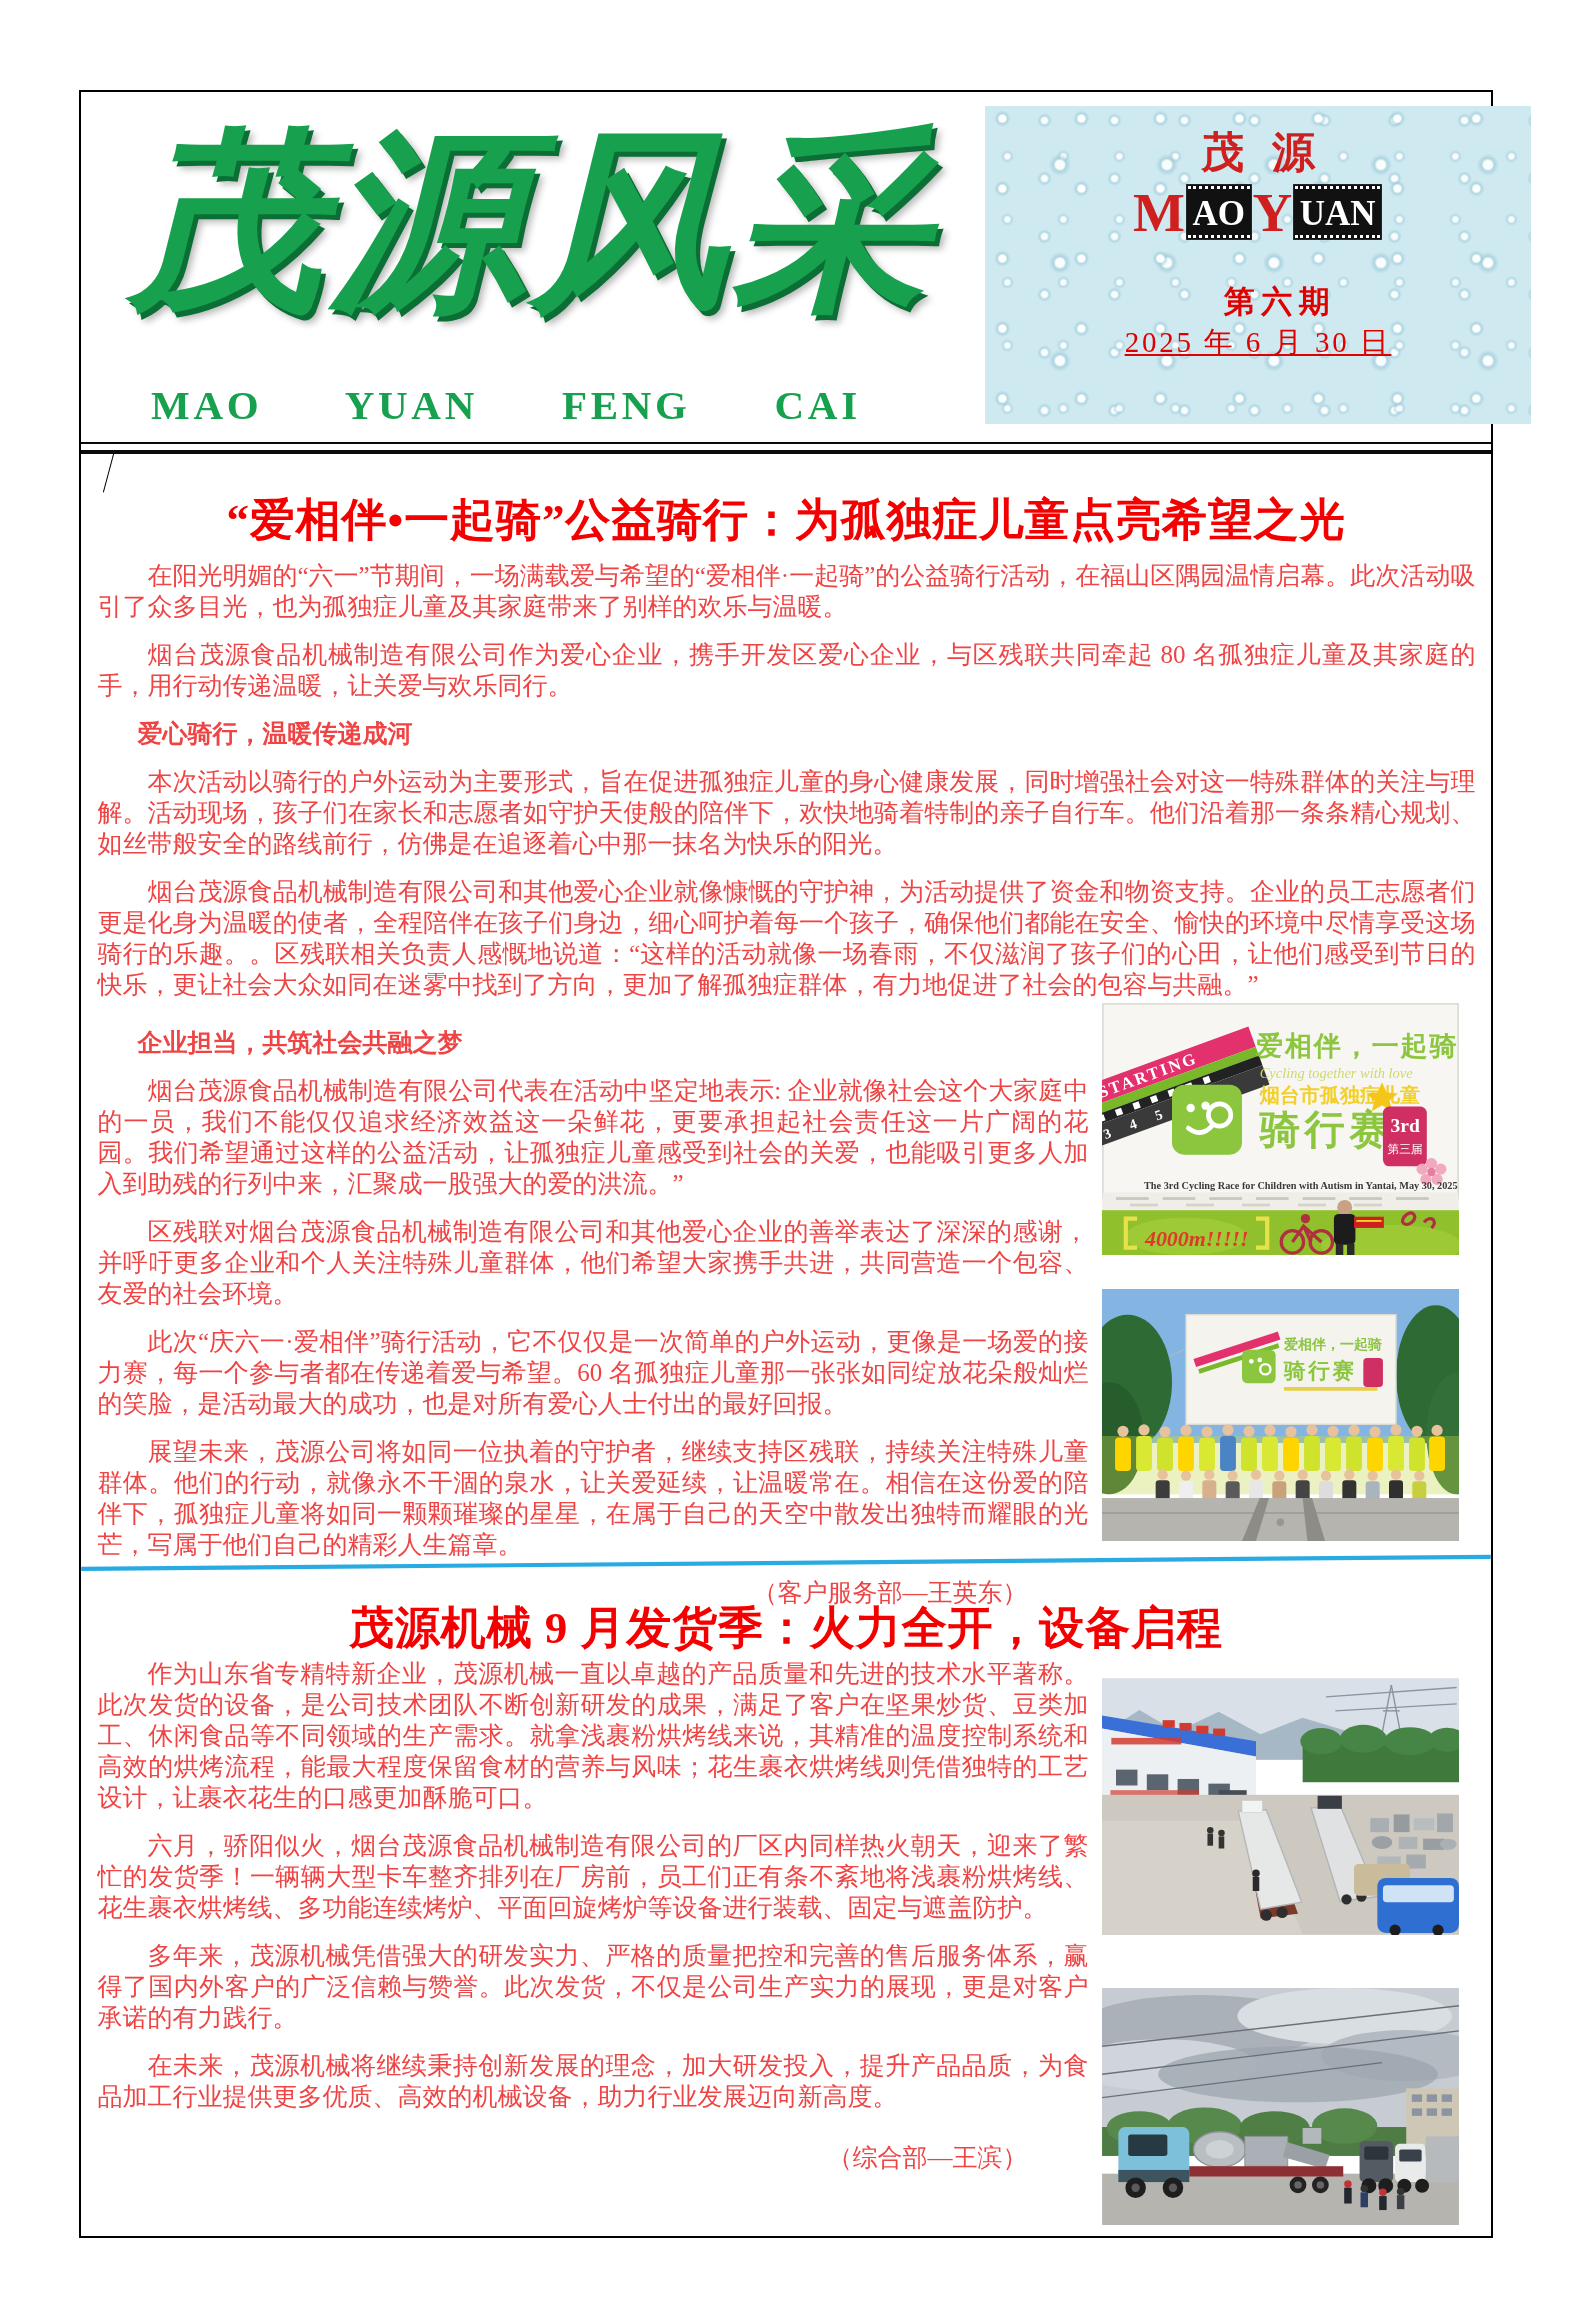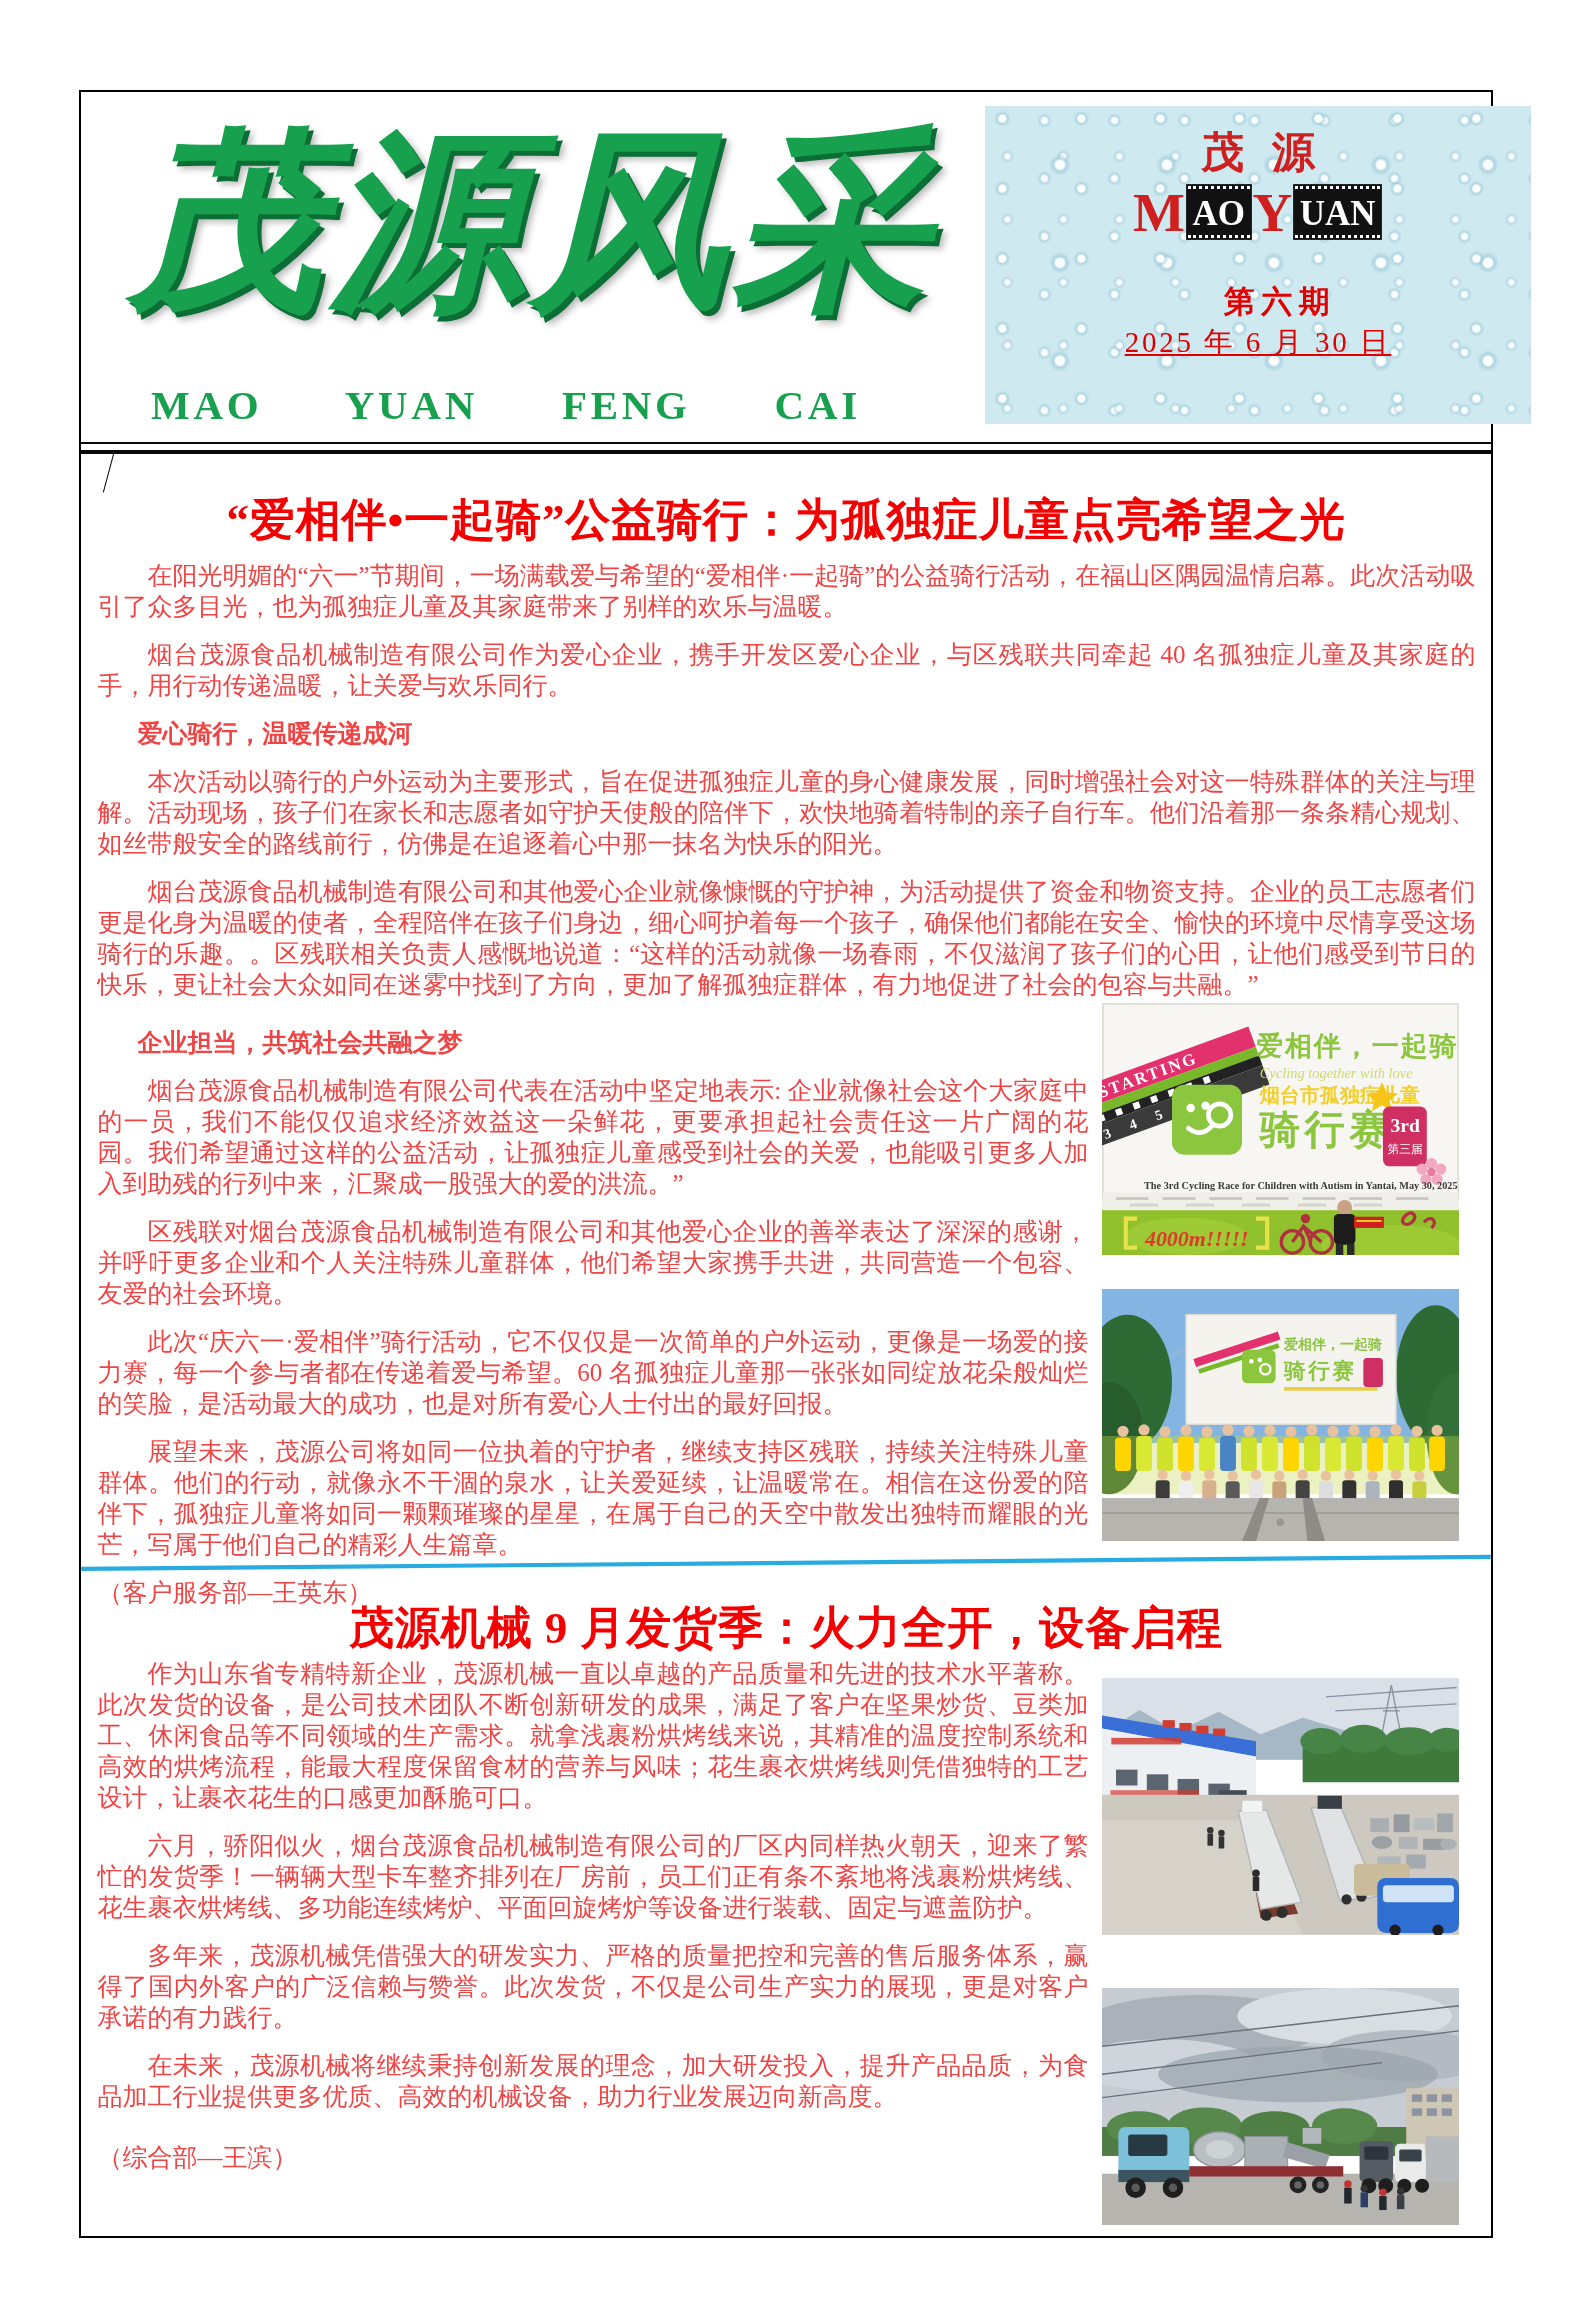--- a/index.html
+++ b/index.html
@@ -37,21 +37,21 @@
   .a-title{position:absolute;left:0;width:100%;text-align:center;font-weight:bold;color:#f50000;
     font-size:45px;letter-spacing:0.9px;white-space:nowrap;}
   .a1-title{top:398px;}
   .a2-title{top:1506px;}
   .body-txt{font-size:25px;line-height:31px;text-align:justify;color:#ef4444;}
   .a1-full{position:absolute;left:16.4px;top:468px;width:1378px;}
   .a1-narrow{position:absolute;left:16.4px;top:935px;width:991px;}
   .a2-body{position:absolute;left:16.4px;top:1566px;width:991px;}
   .para{text-indent:2em;margin:0 0 17px 0;}
   .sub{font-weight:bold;text-indent:1.6em;margin:0 0 17px 0;text-align:left;}
-  .byline{font-size:25px;margin-top:4.7px;padding-right:61px;}
+  .byline{text-align:right;font-size:25px;margin-top:4.7px;padding-right:61px;}
   .byline2{margin-top:30px;}
 
   
   .fig{position:absolute;left:1021px;}
   .fig svg{display:block;}
   .f1{top:911px;} .f2{top:1197px;} .f3{top:1586px;} .f4{top:1896px;}
 </style>
 </head>
 <body>
 
@@ -72,21 +72,21 @@
     <div class="issue-date">2025 年 6 月 30 日</div>
   </div>
 
   <div class="rule"></div>
   <div class="slash"></div>
 
   <div class="a-title a1-title">“爱相伴•一起骑”公益骑行：为孤独症儿童点亮希望之光</div>
 
   <div class="a1-full body-txt">
     <p class="para">在阳光明媚的“六一”节期间，一场满载爱与希望的“爱相伴·一起骑”的公益骑行活动，在福山区隅园温情启幕。此次活动吸引了众多目光，也为孤独症儿童及其家庭带来了别样的欢乐与温暖。</p>
-    <p class="para">烟台茂源食品机械制造有限公司作为爱心企业，携手开发区爱心企业，与区残联共同牵起 40 名孤独症儿童及其家庭的手，用行动传递温暖，让关爱与欢乐同行。</p>
+    <p class="para">烟台茂源食品机械制造有限公司作为爱心企业，携手开发区爱心企业，与区残联共同牵起 80 名孤独症儿童及其家庭的手，用行动传递温暖，让关爱与欢乐同行。</p>
     <p class="sub">爱心骑行，温暖传递成河</p>
     <p class="para">本次活动以骑行的户外运动为主要形式，旨在促进孤独症儿童的身心健康发展，同时增强社会对这一特殊群体的关注与理解。活动现场，孩子们在家长和志愿者如守护天使般的陪伴下，欢快地骑着特制的亲子自行车。他们沿着那一条条精心规划、如丝带般安全的路线前行，仿佛是在追逐着心中那一抹名为快乐的阳光。</p>
     <p class="para">烟台茂源食品机械制造有限公司和其他爱心企业就像慷慨的守护神，为活动提供了资金和物资支持。企业的员工志愿者们更是化身为温暖的使者，全程陪伴在孩子们身边，细心呵护着每一个孩子，确保他们都能在安全、愉快的环境中尽情享受这场骑行的乐趣。。区残联相关负责人感慨地说道：“这样的活动就像一场春雨，不仅滋润了孩子们的心田，让他们感受到节日的快乐，更让社会大众如同在迷雾中找到了方向，更加了解孤独症群体，有力地促进了社会的包容与共融。”</p>
   </div>
 
   <div class="a1-narrow body-txt">
     <p class="sub">企业担当，共筑社会共融之梦</p>
     <p class="para">烟台茂源食品机械制造有限公司代表在活动中坚定地表示: 企业就像社会这个大家庭中的一员，我们不能仅仅追求经济效益这一朵鲜花，更要承担起社会责任这一片广阔的花园。我们希望通过这样的公益活动，让孤独症儿童感受到社会的关爱，也能吸引更多人加入到助残的行列中来，汇聚成一股强大的爱的洪流。”</p>
     <p class="para">区残联对烟台茂源食品机械制造有限公司和其他爱心企业的善举表达了深深的感谢，并呼吁更多企业和个人关注特殊儿童群体，他们希望大家携手共进，共同营造一个包容、友爱的社会环境。</p>
     <p class="para">此次“庆六一·爱相伴”骑行活动，它不仅仅是一次简单的户外运动，更像是一场爱的接力赛，每一个参与者都在传递着爱与希望。60 名孤独症儿童那一张张如同绽放花朵般灿烂的笑脸，是活动最大的成功，也是对所有爱心人士付出的最好回报。</p>

